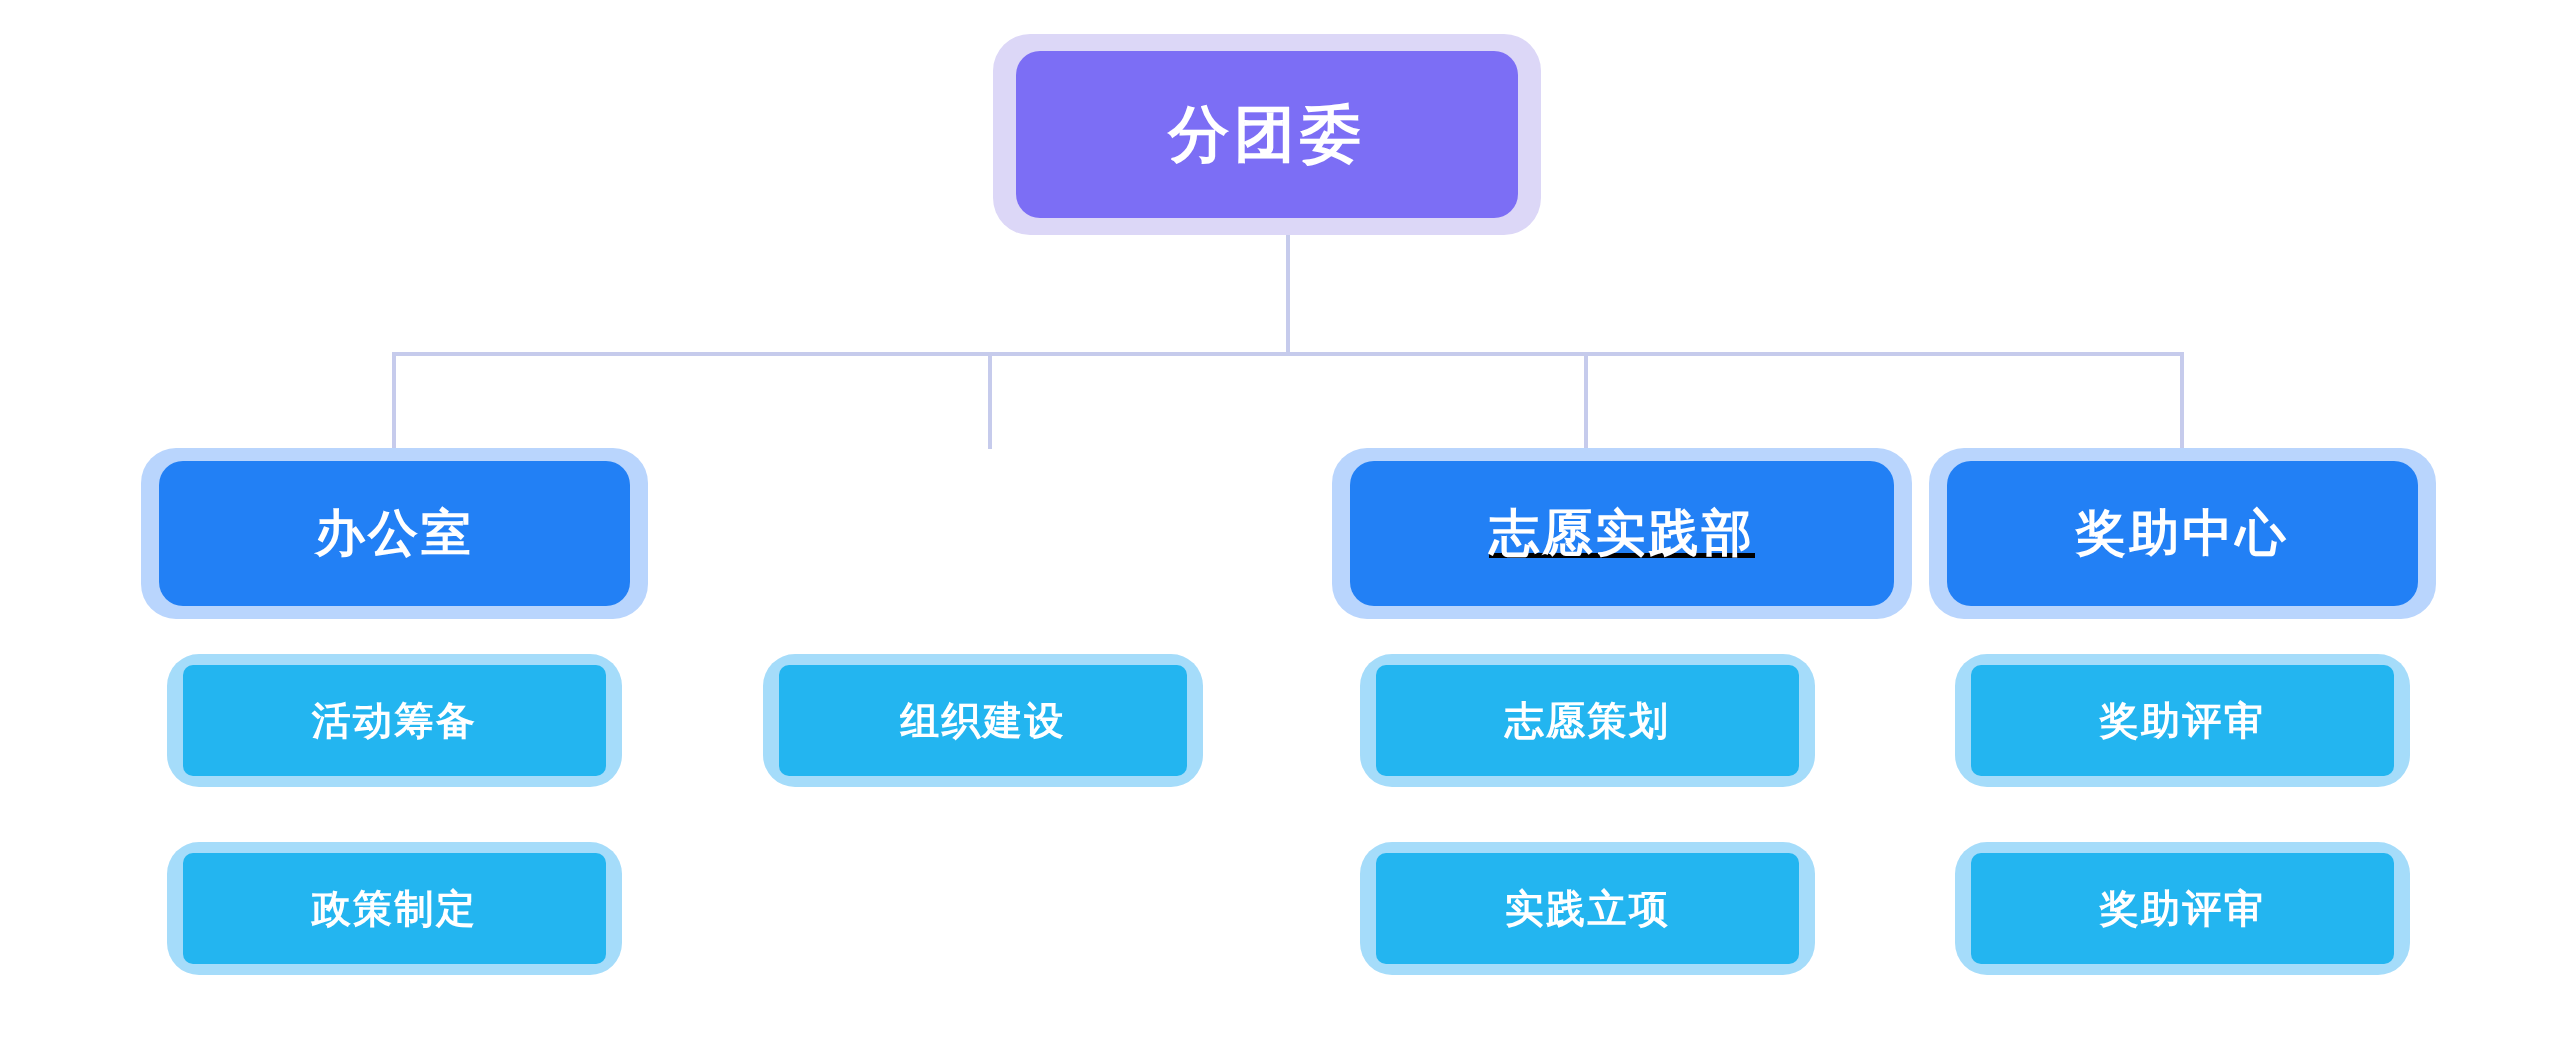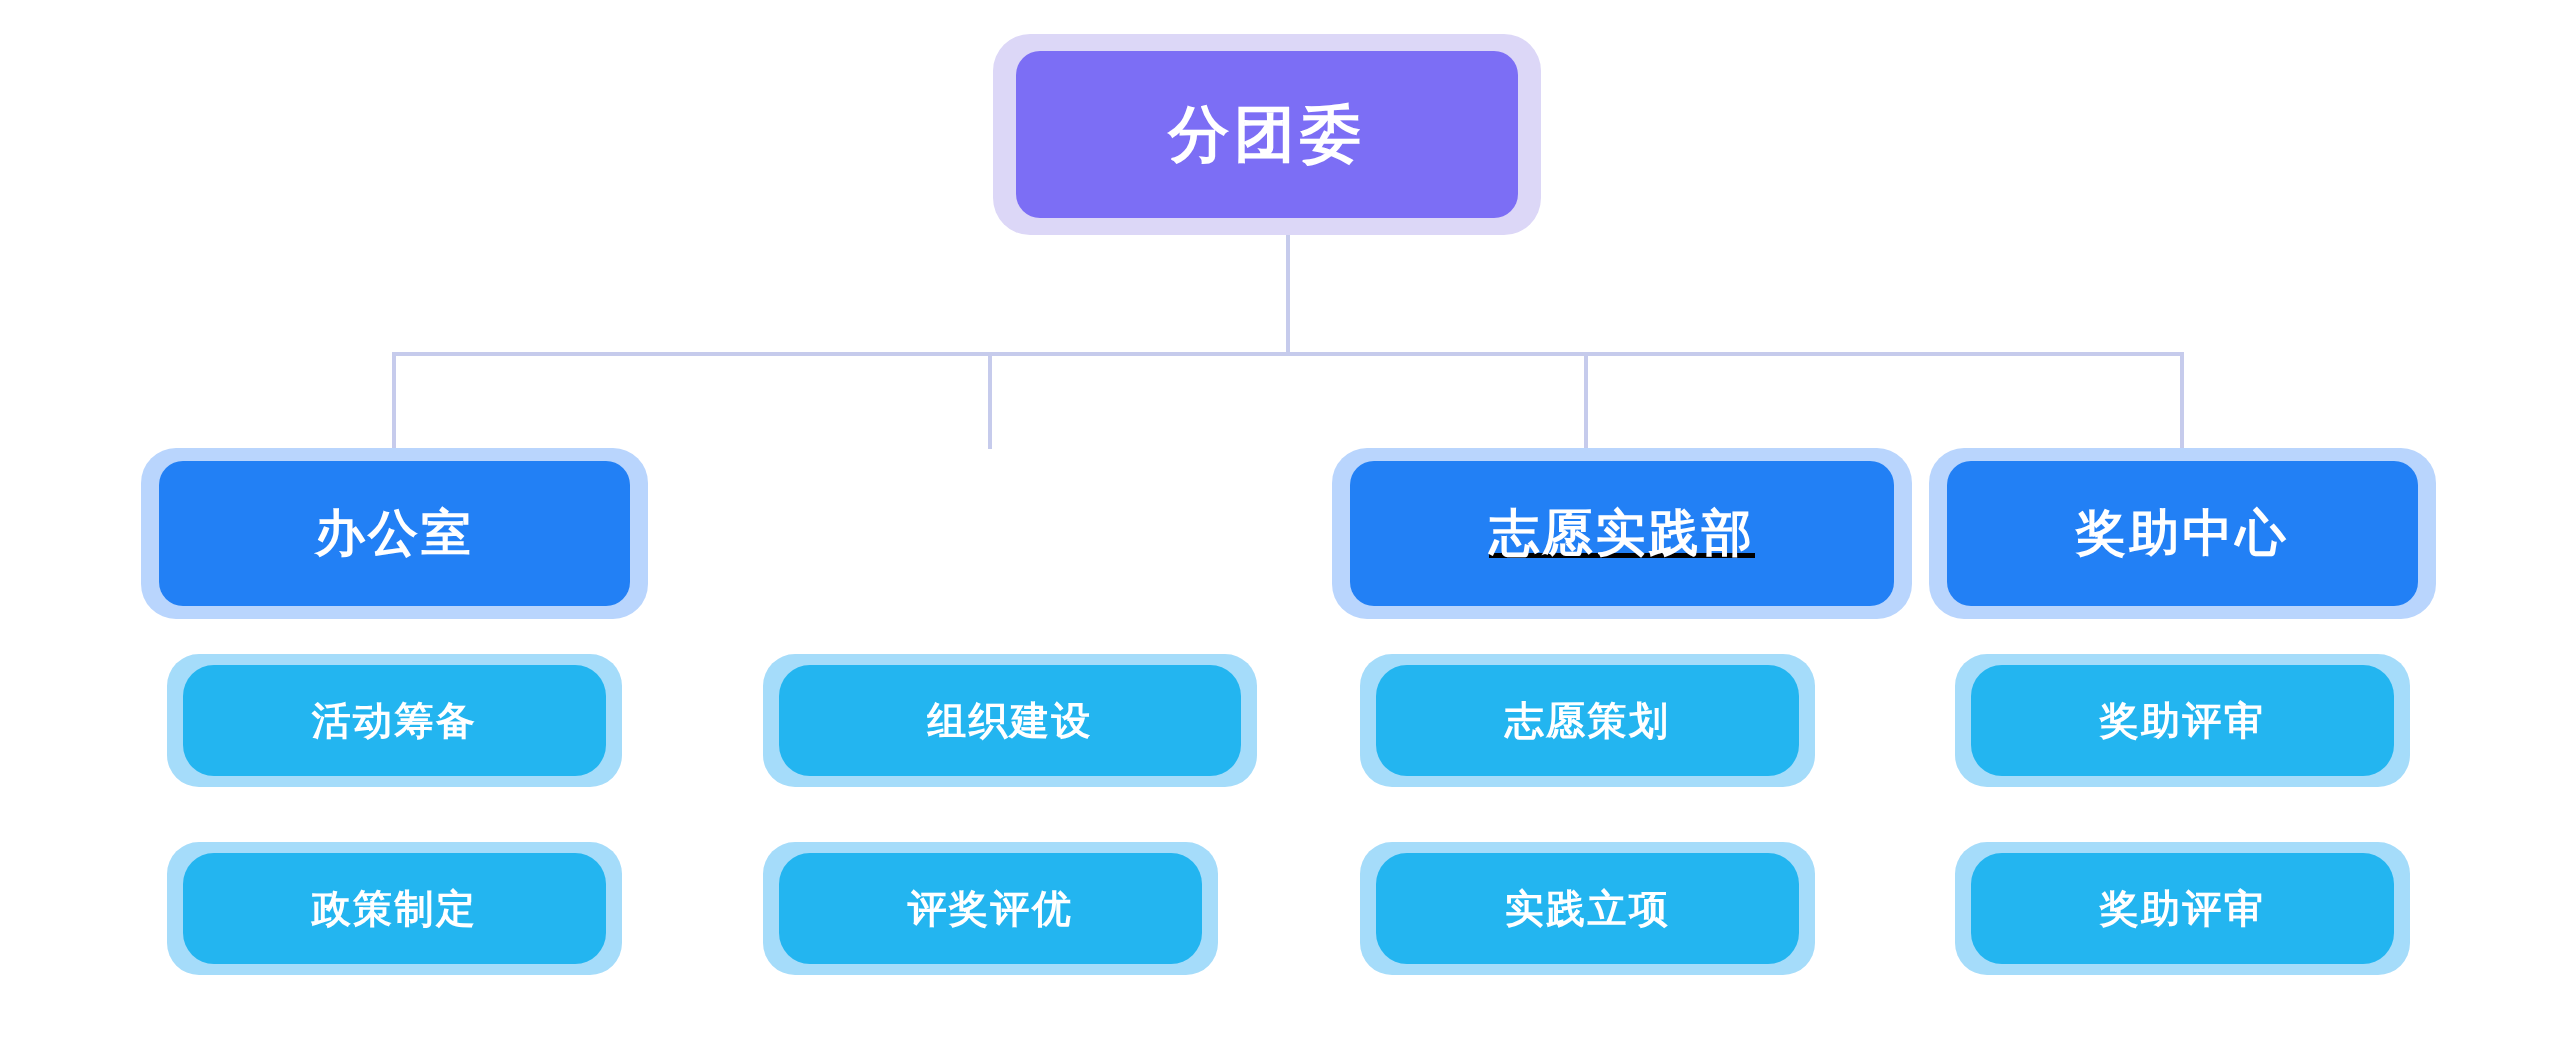--- a/index.html
+++ b/index.html
@@ -71,21 +71,21 @@
   }
 
   
   .node-leaf {
     height: 133px;
     border-radius: 32px;
     background: #a5dcfa;
     padding: 11.3px 16px;
   }
   .node-leaf .node-inner {
-    border-radius: 31px;
+    border-radius: 10px;
     background: #23b5f0;
     font-size: 39px;
     letter-spacing: 2.4px;
   }
 
   
   .connector {
     position: absolute;
     background: #c6cbec;
   }
@@ -120,39 +120,36 @@
   </div>
 
   <div class="node node-dept" style="left:1929px; top:448px; width:507px;">
     <div class="node-inner">奖助中心</div>
   </div>
 
   <div class="node node-leaf" style="left:167px; top:654px; width:455px;">
     <div class="node-inner">活动筹备</div>
   </div>
 
-  <div class="node node-leaf" style="left:763px; top:654px; width:494px;">
+  <div class="node node-leaf" style="left:763px; top:654px; width:440px;">
     <div class="node-inner">组织建设</div>
   </div>
 
   <div class="node node-leaf" style="left:1360px; top:654px; width:455px;">
     <div class="node-inner">志愿策划</div>
   </div>
 
   <div class="node node-leaf" style="left:1955px; top:654px; width:455px;">
     <div class="node-inner">奖助评审</div>
   </div>
 
   <div class="node node-leaf" style="left:167px; top:842px; width:455px;">
     <div class="node-inner">政策制定</div>
   </div>
 
-  <div class="node node-leaf" style="left:763px; top:842px; width:455px;">
-    <div class="node-inner">评奖评优</div>
-  </div>
 
   <div class="node node-leaf" style="left:1360px; top:842px; width:455px;justify-content:center;">
     <div class="node-inner">实践立项</div>
   </div>
 
   <div class="node node-leaf" style="left:1955px; top:842px; width:455px;">
     <div class="node-inner">奖助评审</div>
   </div>
 
 </div>

